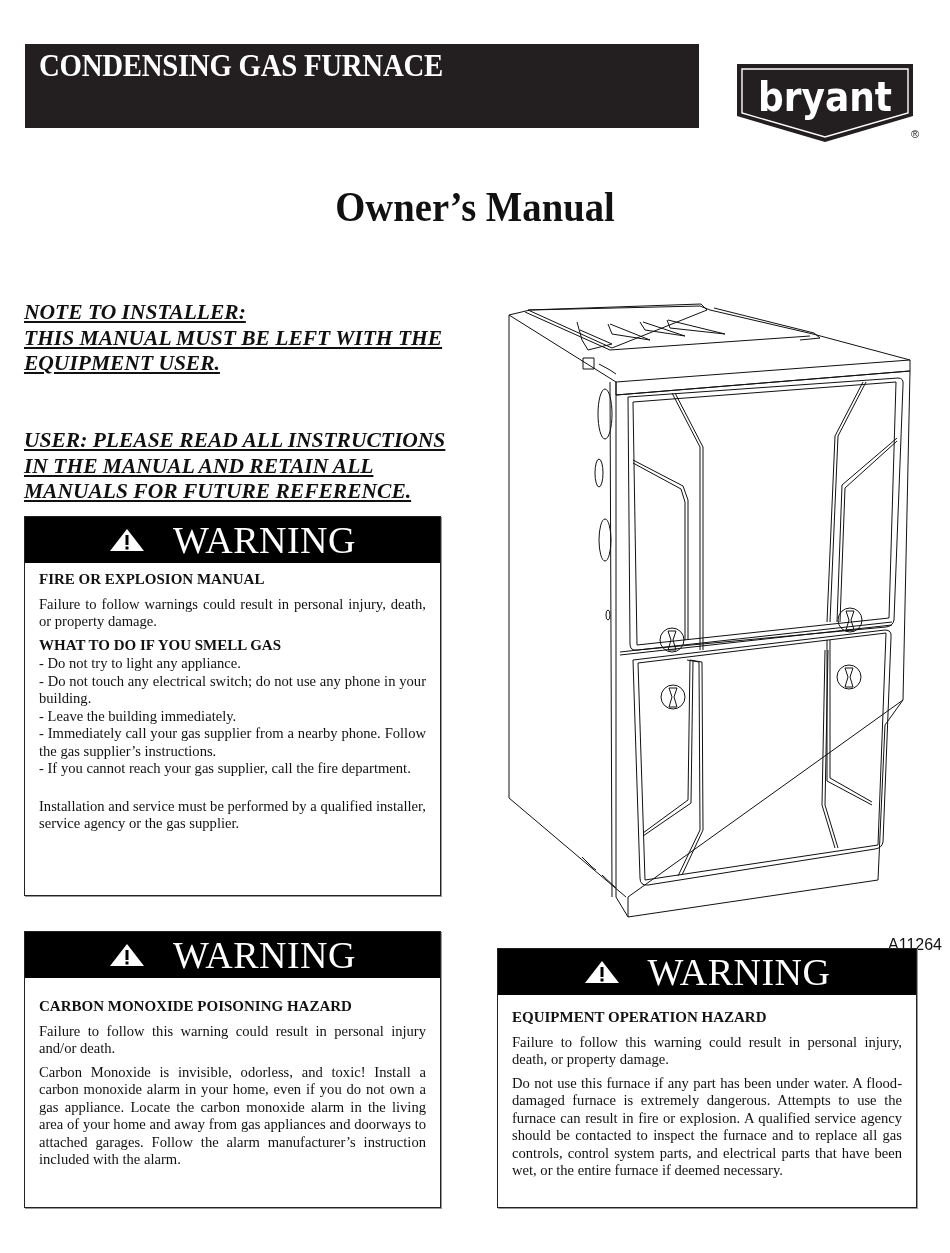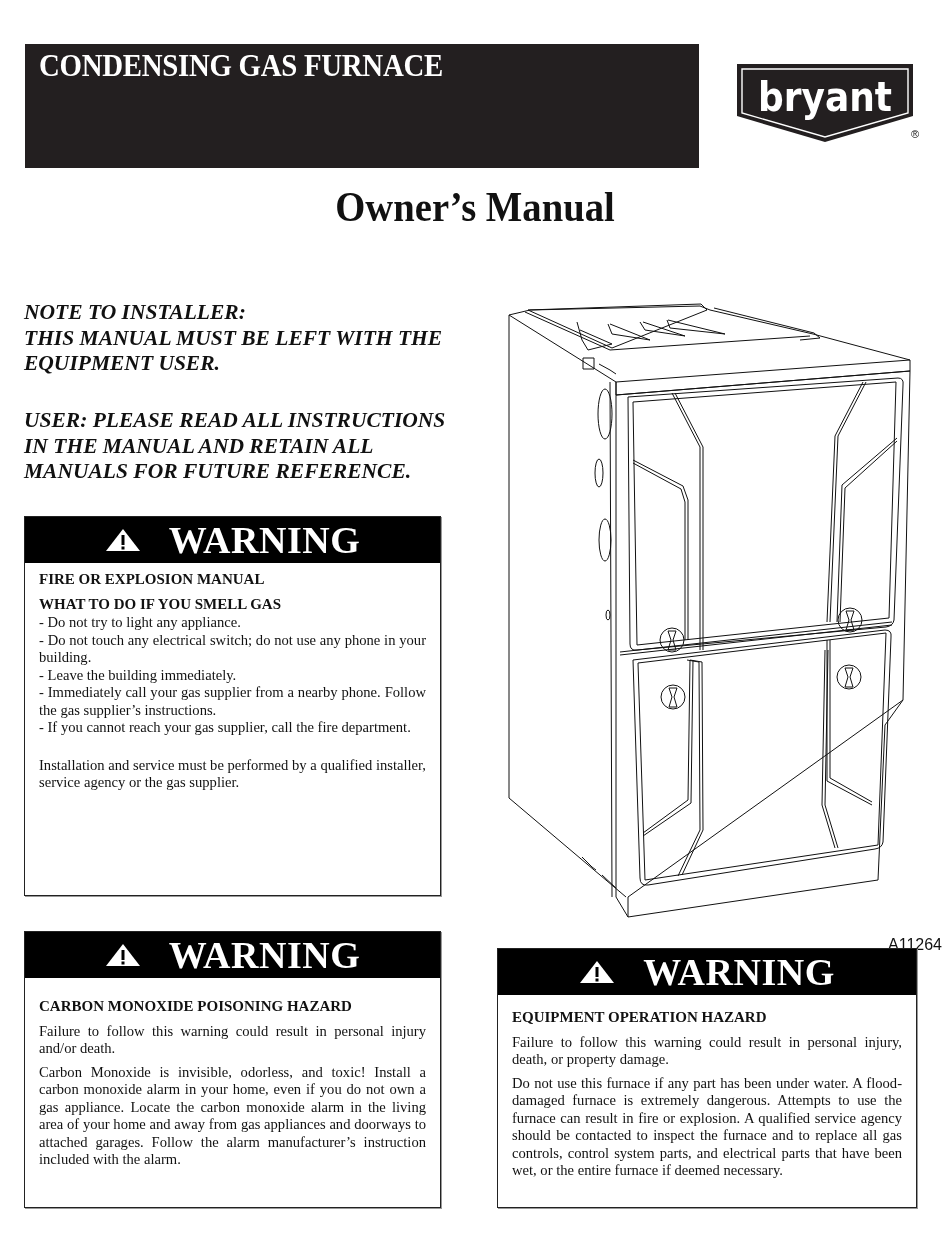--- a/index.html
+++ b/index.html
@@ -1,27 +1,27 @@
 <!DOCTYPE html>
 <html><head>
 <meta charset="utf-8">
 <style>
   html, body { margin:0; padding:0; background:#fff; }
   body { width:950px; height:1253px; position:relative; overflow:hidden; font-family:"Liberation Serif", serif; color:#111; }
   .abs { position:absolute; }
-  .title-banner { left:25px; top:44px; width:674px; height:124px; background:#231f20; }
+  .title-banner { left:25px; top:44px; width:674px; height:84px; background:#231f20; }
   .title-banner span { position:absolute; left:14px; top:4px; color:#fff; font-size:31px; font-weight:bold; letter-spacing:-0.3px; transform:scaleX(0.93); transform-origin:left top; white-space:nowrap; }
   .logo { left:733px; top:60px; width:184px; height:85px; }
   .reg { left:911px; top:128px; font-family:"Liberation Sans", sans-serif; font-size:11px; }
   .doc-title { left:0; width:950px; top:183px; text-align:center; font-size:42px; font-weight:bold; transform:scaleX(0.92); }
-  .note { left:24px; font-style:italic; font-weight:bold; font-size:21.5px; line-height:25.5px; white-space:nowrap; }
+  .note { left:24px; font-style:italic; font-weight:bold; font-size:21.5px; line-height:25.5px; white-space:nowrap;text-decoration:underline; }
   .warn-box { border:1.5px solid #222; box-shadow:1px 1px 0 #999; background:#fff; }
   .warn-head { background:#000; color:#fff; height:46px; display:flex; align-items:center; justify-content:center; position:relative; }
   .warn-head .tri { width:36px; height:24px; margin-right:28px; }
-  .warn-head .wt { font-size:38px; font-weight:bold; letter-spacing:0.5px; }
+  .warn-head .wt { font-size:38px; font-weight:normal; letter-spacing:0.5px; }
   .warn-body { padding:8px 14px 8px 14px; font-size:14.6px; line-height:17.5px; }
   .hz { font-weight:bold; font-size:15px; margin:0 0 7px 0; }
   .p { text-align:justify; margin:0 0 6px 0; }
   .li { margin:0; text-align:justify; }
   .li.hang { padding-left:8px; text-indent:-8px; }
   .fig-id { left:888px; top:936px; font-family:"Liberation Sans", sans-serif; font-size:16px; }
   svg line, svg path, svg polyline, svg polygon, svg ellipse, svg rect { vector-effect:non-scaling-stroke; }
 </style>
 </head>
 <body>
@@ -37,37 +37,38 @@
 </svg>
 <div class="abs reg">®</div>
 
 <div class="abs doc-title">Owner’s Manual</div>
 
 <div class="abs note" style="top:300px;">
   <div>NOTE TO INSTALLER:</div>
   <div>THIS MANUAL MUST BE LEFT WITH THE</div>
   <div>EQUIPMENT USER.</div>
 </div>
-<div class="abs note" style="top:408px;">
+<div class="abs note" style="top:428px;">
   <div>USER: PLEASE READ ALL INSTRUCTIONS</div>
   <div>IN THE MANUAL AND RETAIN ALL</div>
   <div>MANUALS FOR FUTURE REFERENCE.</div>
 </div>
 
 <div class="abs warn-box" style="left:24px; top:516px; width:415px; height:378px;">
   <div class="warn-head">
     <svg class="tri" viewBox="0 0 36 24">
       <polygon points="18,1 35,23 1,23" fill="#fff"></polygon>
       <rect x="16.5" y="7" width="3" height="10" fill="#000"></rect>
       <rect x="16.5" y="18.5" width="3" height="3" fill="#000"></rect>
     </svg>
     <span class="wt">WARNING</span>
   </div>
   <div class="warn-body">
     <div class="hz">FIRE OR EXPLOSION MANUAL</div>
+    <p class="p">Failure to follow warnings could result in personal injury, death, or property damage.</p>
     <div class="hz" style="margin-bottom:1px;">WHAT TO DO IF YOU SMELL GAS</div>
     <p class="li">- Do not try to light any appliance.</p>
     <p class="li">- Do not touch any electrical switch; do not use any phone in your building.</p>
     <p class="li">- Leave the building immediately.</p>
     <p class="li">- Immediately call your gas supplier from a nearby phone. Follow the gas supplier’s instructions.</p>
     <p class="li hang" style="margin-bottom:20px;">- If you cannot reach your gas supplier, call the fire department.</p>
     <p class="p">Installation and service must be performed by a qualified installer, service agency or the gas supplier.</p>
   </div>
 </div>
 

